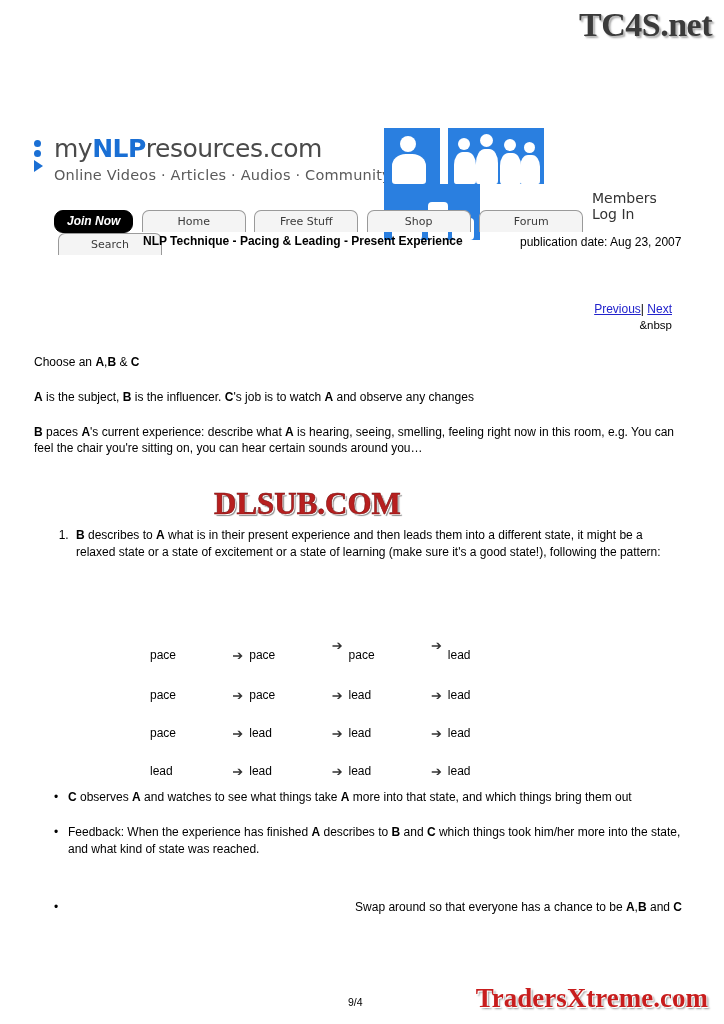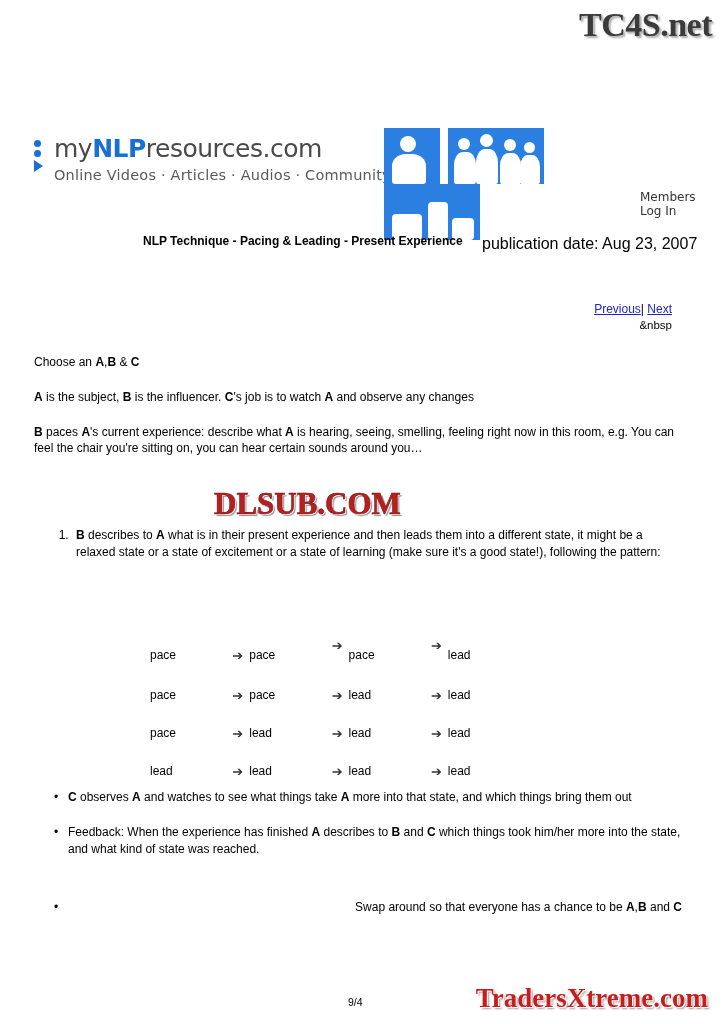--- a/index.html
+++ b/index.html
@@ -135,24 +135,23 @@
   .bi3 { width: 96px; }
   .silhouette {
     position: absolute;
     background: #ffffff;
     border-radius: 40% 40% 10% 10%;
   }
   .members-log {
     position: absolute;
     left: 558px;
     top: 62px;
-    font-size: 12px;
+    font-size: 14px;
     color: #333;
     font-family: "DejaVu Sans", sans-serif;
-    margin-left: 48px;
   }
 
   .navbar {
     position: absolute;
     left: 20px;
     top: 82px;
     height: 22px;
   }
   .nav-join {
     display: inline-block;
@@ -187,23 +186,23 @@
     position: absolute;
     left: 128px;
     top: 234px;
     font-size: 12px;
     font-weight: bold;
     color: #000;
     padding-left: 15px;
   }
   .doc-pubdate {
     position: absolute;
-    left: 482px;
+    left: 520px;
     top: 235px;
-    font-size: 16px;
+    font-size: 12px;
     color: #000;
   }
 
   .pager {
     position: absolute;
     right: 52px;
     top: 302px;
     font-size: 12px;
     color: #0000cc;
     text-align: right;
@@ -346,20 +345,28 @@
     </div>
     <div class="banner-img bi3">
       <span class="silhouette" style="left:8px;top:30px;width:30px;height:26px;border-radius:4px;"></span>
       <span class="silhouette" style="left:44px;top:18px;width:20px;height:38px;border-radius:4px;"></span>
       <span class="silhouette" style="left:68px;top:34px;width:22px;height:22px;border-radius:4px;"></span>
     </div>
   </div>
 
   <div class="members-log">Members Log In</div>
 
+  <div class="navbar">
+    <span class="nav-join">Join Now</span>
+    <span class="nav-tab">Home</span>
+    <span class="nav-tab">Free Stuff</span>
+    <span class="nav-tab">Shop</span>
+    <span class="nav-tab">Forum</span>
+    <span class="nav-tab">Search</span>
+  </div>
 </div>
 
 <div class="doc-title">NLP Technique - Pacing &amp; Leading - Present Experience</div>
 <div class="doc-pubdate">publication date: Aug 23, 2007</div>
 
 <div class="pager">
   <a href="#">Previous</a><span class="sep">|</span> <a href="#">Next</a>
 </div>
 <div class="nbsp-line">&amp;nbsp</div>
 

